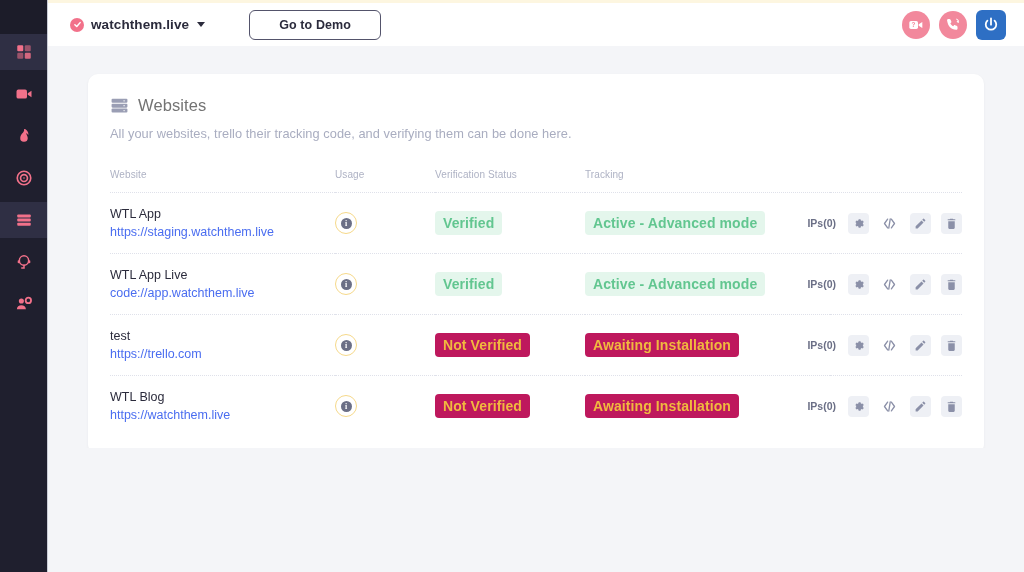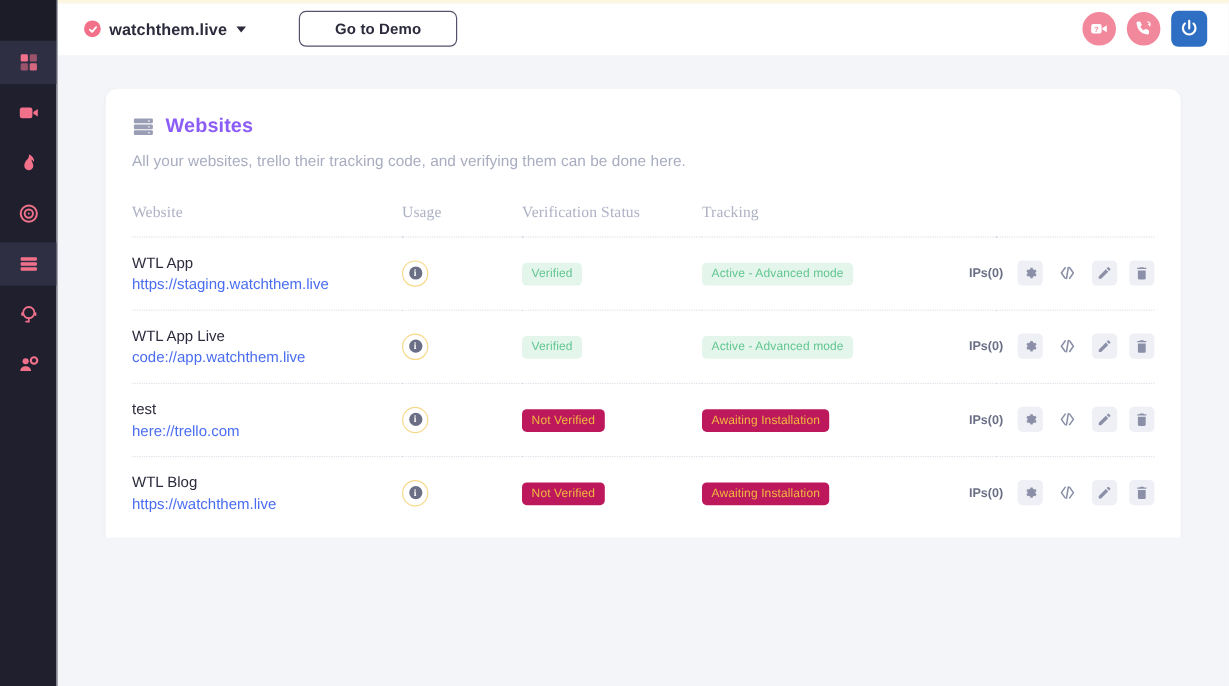--- a/index.html
+++ b/index.html
@@ -84,37 +84,36 @@
   .card {
     background: #fff; border-radius: 10px;
     padding: 22px 22px 18px 22px;
     box-shadow: 0 1px 3px rgba(30,35,60,.05);
   }
 
   .card-head { display: flex; align-items: flex-start; }
   .card-head-left { flex: 1 1 auto; }
   .title-row { display: flex; align-items: center; gap: 9px; }
   .title-icon { width: 19px; height: 19px; color: #9a9eb4; display:block; flex:0 0 19px; }
-  .card-title { font-size: 16.5px; font-weight: 700; color: #8b5cf6; letter-spacing: .1px; }
+  .card-title { font-size: 16.5px; font-weight: 400; color: #737373; letter-spacing: .1px; }
   .card-sub { margin-top: 11px; font-size: 12.8px; color: #a9adc0; letter-spacing: .05px; }
 
   .add-btn {
     border: 1px dashed #f2889c; border-radius: 7px;
     background: #fff; color: #f2718a;
     font-size: 12.5px; font-weight: 700; font-family: "Liberation Sans", sans-serif;
     padding: 11px 20px; cursor: pointer; letter-spacing: .1px; white-space: nowrap;
   }
 
   
   table.sites { width: 100%; border-collapse: collapse; margin-top: 28px; table-layout: fixed; }
   table.sites th {
-    text-align: left; font-size: 13px; font-weight: 400; color: #aeb2c4;
+    text-align: left; font-size: 10px; font-weight: 400; color: #aeb2c4;
     padding: 0 0 12px 0; letter-spacing: .1px;
     border-bottom: 1px dotted #dfe1ea;
-    font-family: Liberation Serif, serif;
   }
   table.sites td {
     padding: 14px 0; vertical-align: middle;
     border-bottom: 1px dotted #dfe1ea;
   }
   table.sites tr:last-child td { border-bottom: none; }
 
   .col-website { width: 225px; }
   .col-usage   { width: 100px; }
   .col-verif   { width: 150px; }
@@ -131,21 +130,21 @@
   }
   .usage-dot {
     width: 11px; height: 11px; border-radius: 50%;
     background: #6b6f86; color: #fff;
     font-size: 8px; line-height: 11px; text-align: center;
     font-weight: 700; font-family: "Liberation Serif", serif;
   }
 
   .badge {
     display: inline-block; border-radius: 4px;
-    font-size: 10px; font-weight: 400; padding: 4px 8px; letter-spacing: .1px;
+    font-size: 14px; font-weight: 700; padding: 4px 8px; letter-spacing: .1px;
   }
   .badge.green  { background: #e4f6ec; color: #62c690; }
   .badge.yellow { background: #be185d; color: #f0b93f; }
 
   .actions { display: flex; align-items: center; justify-content: flex-end; gap: 10px; }
   .ips-label { font-size: 10.5px; font-weight: 700; color: #6b6f86; margin-right: 2px; cursor: pointer; }
   .act-btn {
     width: 21px; height: 21px; border-radius: 4px;
     background: #eef0f5; display: flex; align-items: center; justify-content: center;
     cursor: pointer; flex: 0 0 21px;
@@ -383,21 +382,21 @@
                       <svg viewBox="0 0 24 24" fill="currentColor">
                         <path d="M6 20a2 2 0 002 2h8a2 2 0 002-2V8H6zM19 4h-3.5l-1-1h-5l-1 1H5v2h14z"></path>
                       </svg>
                     </span>
                   </div>
                 </td>
               </tr>
               <tr>
                 <td>
                   <div class="site-name">test</div>
-                  <div class="site-url">here://trello.com</div>
+                  <div class="site-url">https://trello.com</div>
                 </td>
                 <td>
                   <div class="usage-circle">
                     <span class="usage-dot">i</span>
                   </div>
                 </td>
                 <td><span class="badge yellow">Not Verified</span></td>
                 <td><span class="badge yellow">Awaiting Installation</span></td>
                 <td>
                   <div class="actions">

